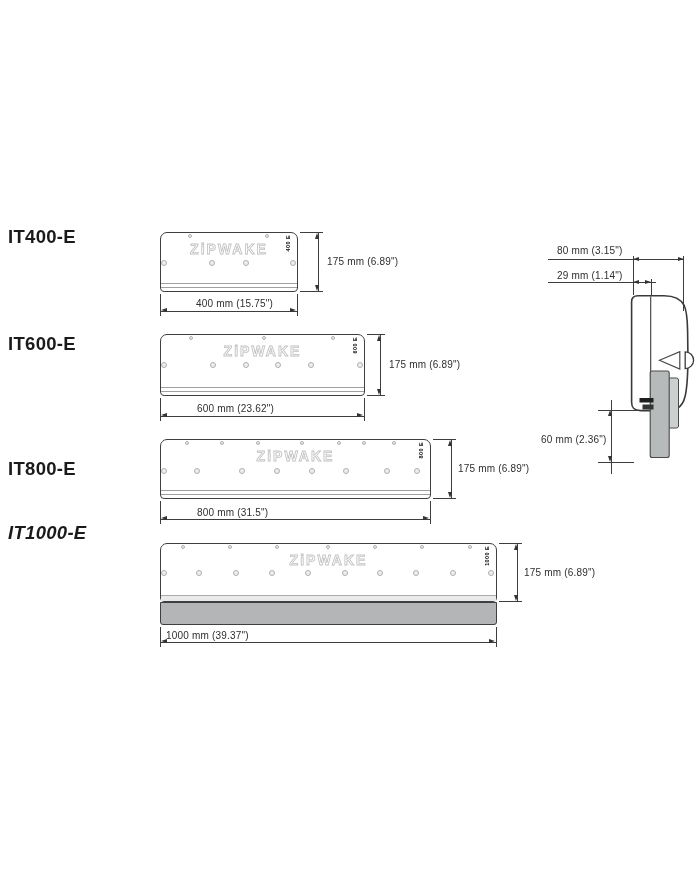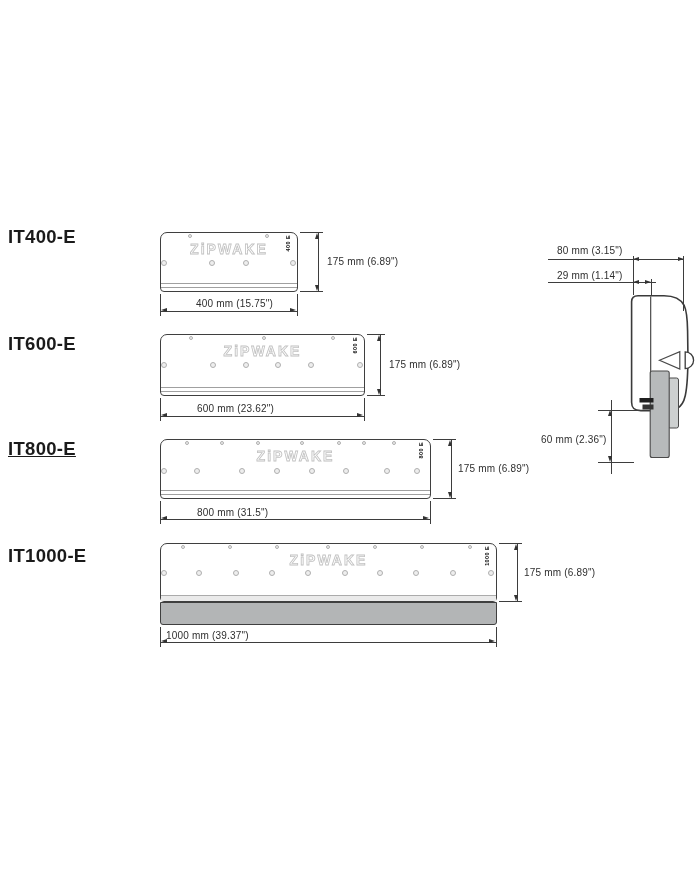--- a/index.html
+++ b/index.html
@@ -115,21 +115,21 @@
     <div class="ln v" style="left: 380px; top: 335px; height: 60px;"></div>
     <div class="ar u" style="left: 377.4px; top: 335px;"></div>
     <div class="ar d" style="left: 377.4px; top: 388.5px;"></div>
     <div class="dim" style="left: 389px; top: 359px;">175 mm (6.89")</div>
     <div class="ln v" style="left: 160px; top: 398px; height: 23px;"></div>
     <div class="ln v" style="left: 364px; top: 398px; height: 23px;"></div>
     <div class="ln h" style="left: 161px; top: 416px; width: 203px;"></div>
     <div class="ar l" style="left: 161px; top: 413.4px;"></div>
     <div class="ar r" style="left: 357px; top: 413.4px;"></div>
     <div class="dim" style="left: 197px; top: 403px;">600 mm (23.62")</div>
-    <div class="plabel" style="left: 8px; top: 438px; text-decoration: underline;">IT800-E</div>
+    <div class="plabel" style="left: 8px; top: 458px;">IT800-E</div>
     <div class="panel" style="left: 160px; top: 439px; width: 271px; height: 60px;">
       <div class="logo">ZiPWAKE</div>
       <div class="badge">800 E</div>
       <div class="seam"></div>
       <div class="hole" style="left: 23.6px; top: 0.5px; width: 4px; height: 4px;"></div>
       <div class="hole" style="left: 58.559px; top: 0.5px; width: 4px; height: 4px;"></div>
       <div class="hole" style="left: 94.602px; top: 0.5px; width: 4px; height: 4px;"></div>
       <div class="hole" style="left: 138.504px; top: 0.5px; width: 4px; height: 4px;"></div>
       <div class="hole" style="left: 176.444px; top: 0.5px; width: 4px; height: 4px;"></div>
       <div class="hole" style="left: 201.376px; top: 0.5px; width: 4px; height: 4px;"></div>
@@ -148,21 +148,21 @@
     <div class="ln v" style="left: 451px; top: 440px; height: 58px;"></div>
     <div class="ar u" style="left: 448.4px; top: 440px;"></div>
     <div class="ar d" style="left: 448.4px; top: 491.5px;"></div>
     <div class="dim" style="left: 458px; top: 463px;">175 mm (6.89")</div>
     <div class="ln v" style="left: 160px; top: 501px; height: 23px;"></div>
     <div class="ln v" style="left: 430px; top: 501px; height: 23px;"></div>
     <div class="ln h" style="left: 161px; top: 519px; width: 269px;"></div>
     <div class="ar l" style="left: 161px; top: 516.4px;"></div>
     <div class="ar r" style="left: 423px; top: 516.4px;"></div>
     <div class="dim" style="left: 197px; top: 507px;">800 mm (31.5")</div>
-    <div class="plabel" style="left: 8px; top: 545px;">IT1000-E</div>
+    <div class="plabel" style="left: 8px; top: 522px; font-style: italic;">IT1000-E</div>
     <div class="panel" style="left: 160px; top: 543px; width: 337px; height: 59px;">
       <div class="logo">ZiPWAKE</div>
       <div class="badge">1000 E</div>
       <div class="seam2"></div>
       <div class="hole" style="left: 20.09px; top: 0.5px; width: 4px; height: 4px;"></div>
       <div class="hole" style="left: 67.27px; top: 0.5px; width: 4px; height: 4px;"></div>
       <div class="hole" style="left: 114.45px; top: 0.5px; width: 4px; height: 4px;"></div>
       <div class="hole" style="left: 165px; top: 0.5px; width: 4px; height: 4px;"></div>
       <div class="hole" style="left: 212.18px; top: 0.5px; width: 4px; height: 4px;"></div>
       <div class="hole" style="left: 259.36px; top: 0.5px; width: 4px; height: 4px;"></div>

